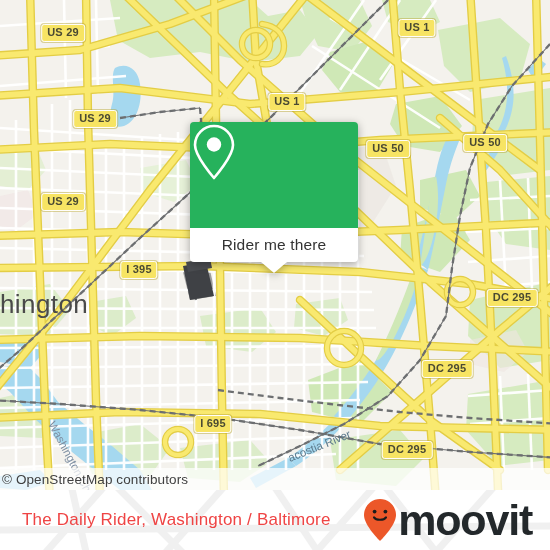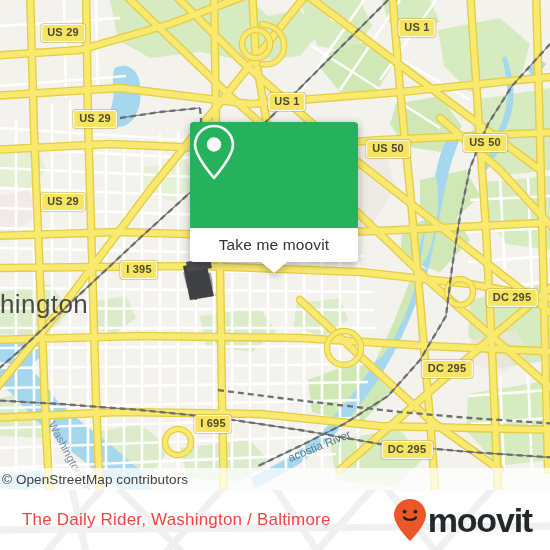--- a/index.html
+++ b/index.html
@@ -55,21 +55,21 @@
     background:#ffffff;overflow:hidden;
     display:flex;align-items:center;justify-content:space-between;
   }
   #footer .wm{position:absolute;left:0;top:-20px;opacity:1;}
   .foot-title{
     position:relative;font-size:17px;color:#ef4444;margin-left:22px;
     letter-spacing:.2px;white-space:nowrap;
   }
   .brand{position:relative;display:flex;align-items:center;margin-right:18px;}
   .brand .wordmark{
-    font-size:34px;color:#23282b;letter-spacing:-1.2px;
+    font-size:43px;color:#23282b;letter-spacing:-1.2px;
     font-weight:600;line-height:1;margin-left:1px;
   }
 </style>
 </head>
 <body>
 
 <div id="app">
 
   <div id="map">
 
@@ -327,21 +327,21 @@
     </div>
 
     <div class="popup">
       <div class="popup-top" style="background:#26b25c;">
         <svg width="48" height="60" viewBox="0 0 48 60">
           <path d="M24 4 C13.5 4 5 12.5 5 23 C5 34.5 24 56 24 56 C24 56 43 34.5 43 23 C43 12.5 34.5 4 24 4 Z" fill="none" stroke="#ffffff" stroke-width="2.6" stroke-linejoin="round"></path>
           <circle cx="24" cy="22.5" r="7.2" fill="#ffffff"></circle>
         </svg>
       </div>
       <div class="popup-bot">
-        <span class="lbl">Take me moovit</span>
+        <span class="lbl">Rider me there</span>
         <span class="popup-tail"></span>
       </div>
     </div>
 
   </div>
 
   <div id="footer">
 
     <svg class="wm" width="550" height="100" viewBox="0 0 550 100">
       <g stroke="#f0f0f0" stroke-width="7" fill="none">

